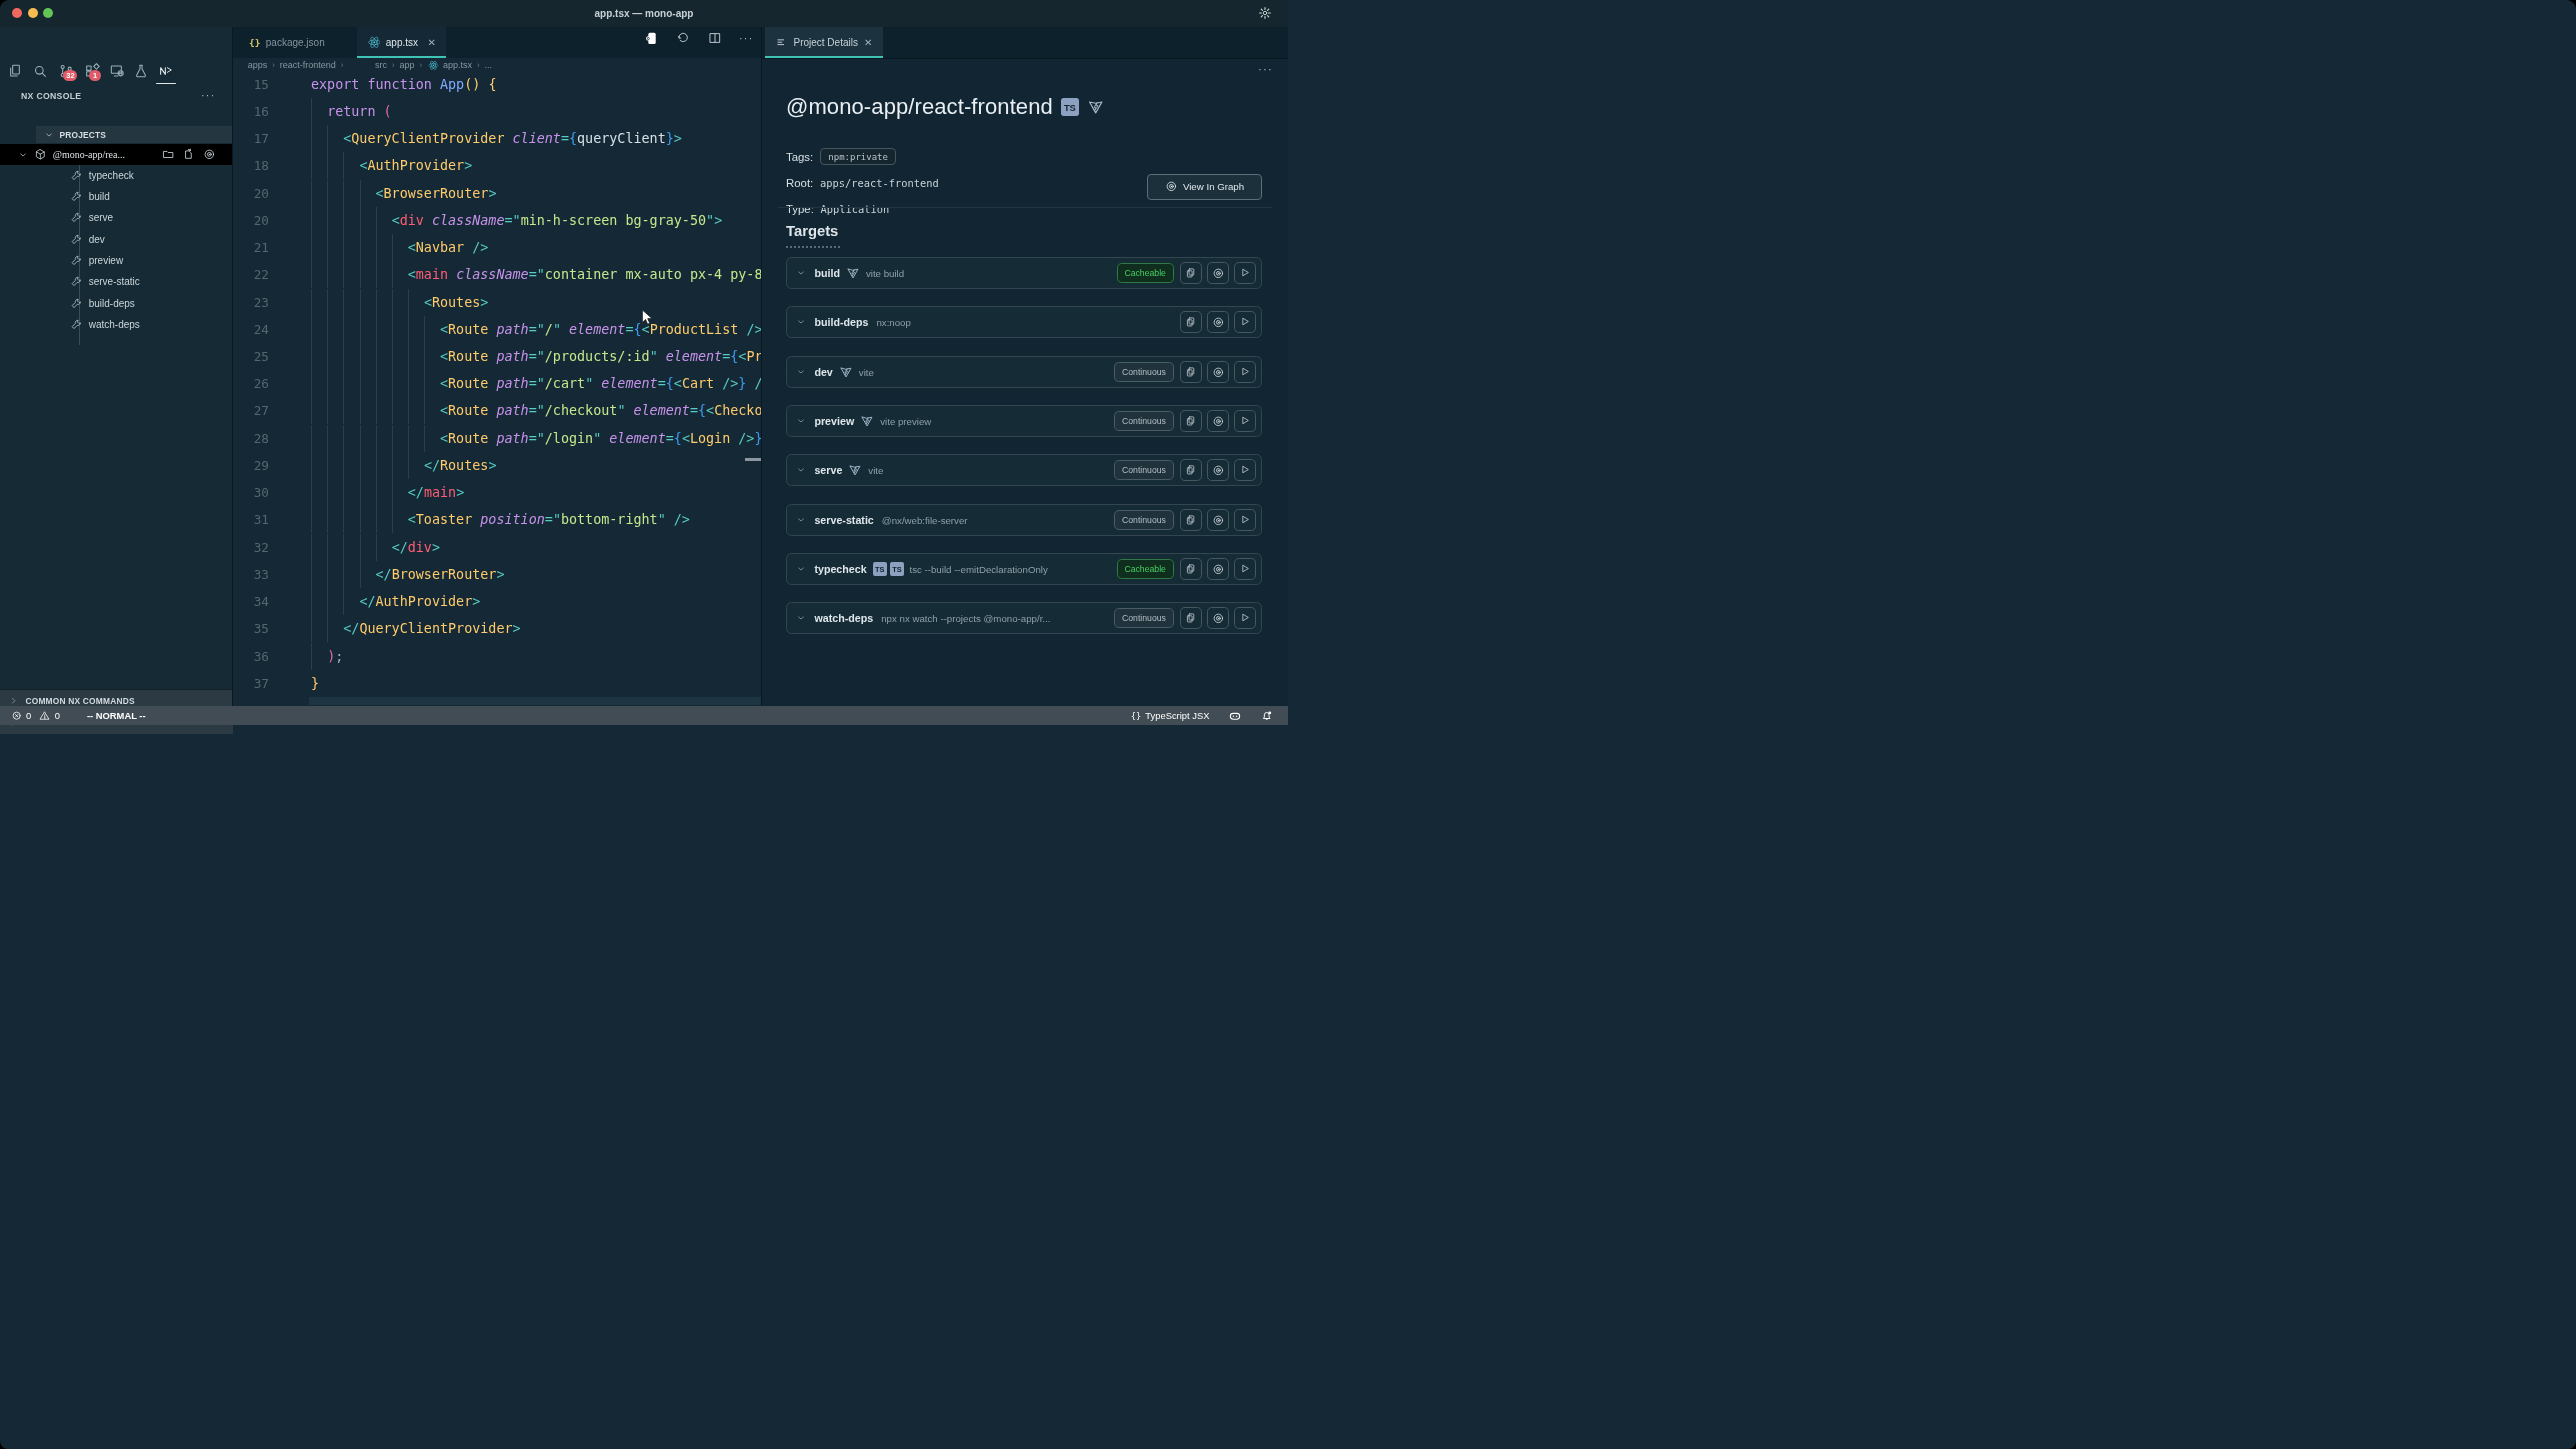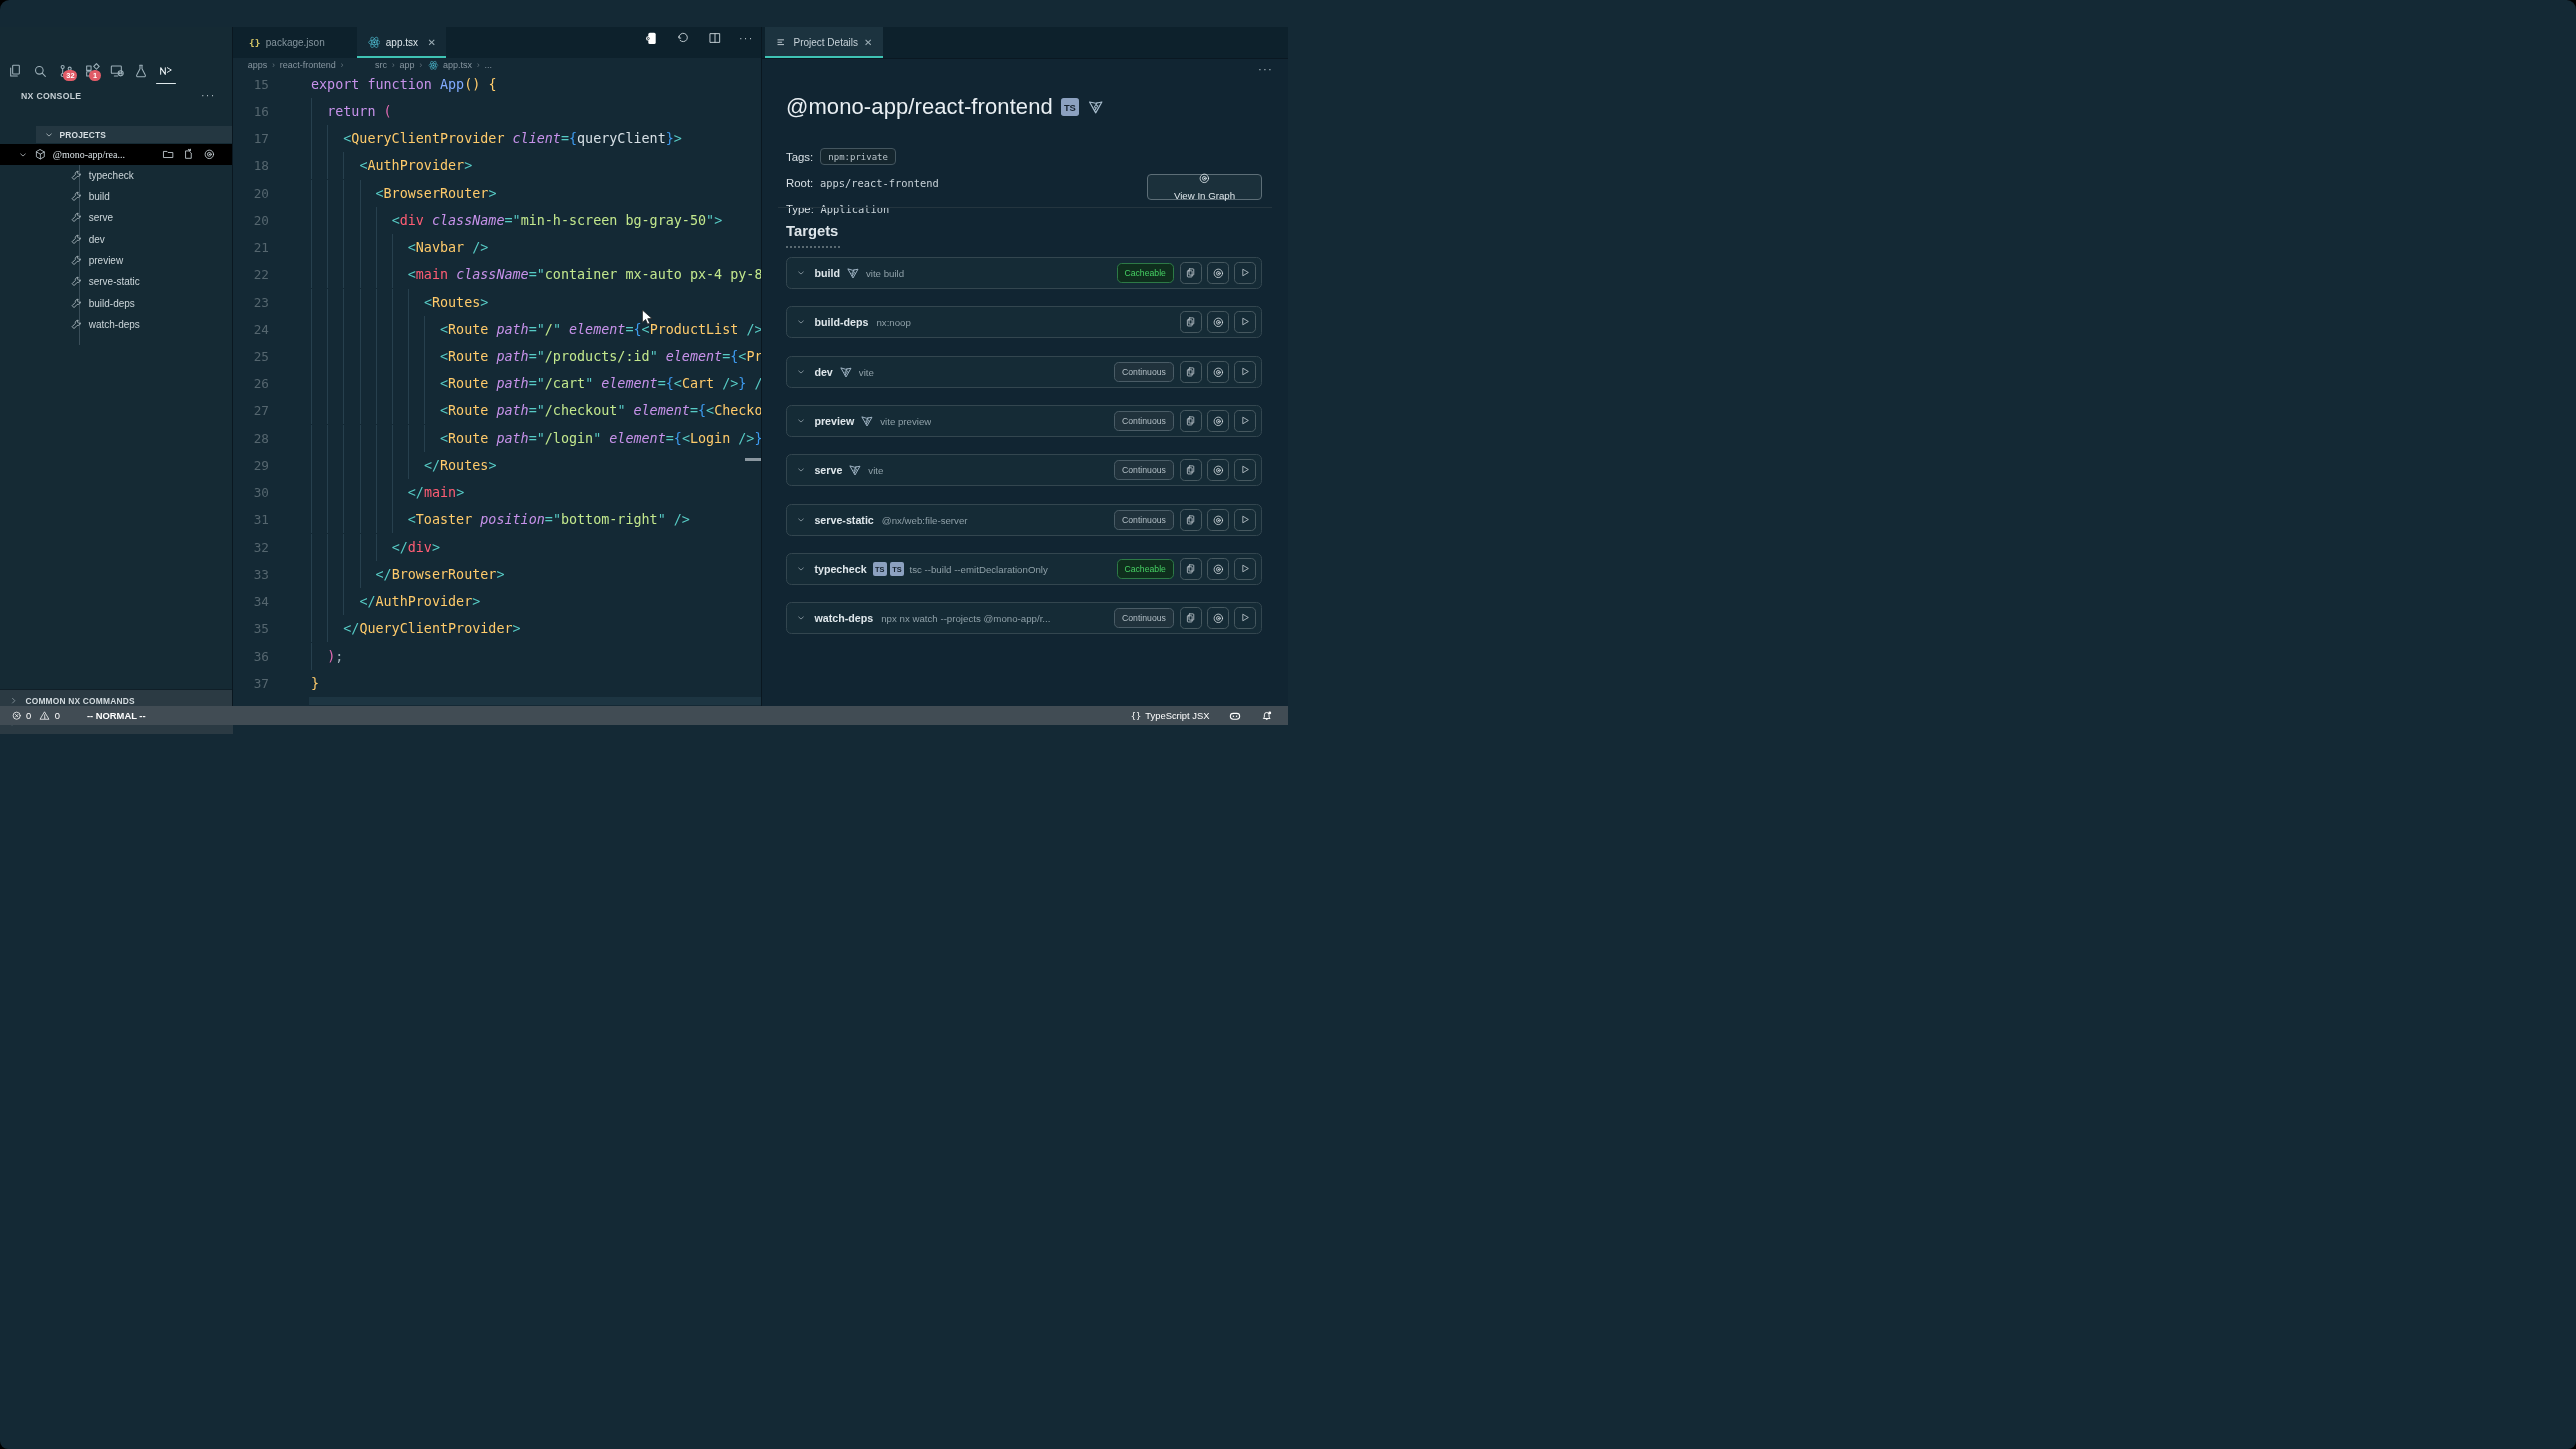--- a/index.html
+++ b/index.html
@@ -64,21 +64,21 @@
   #panel-dots{position:absolute;right:14.8px;top:36px;color:#aebbc2;font-size:11.4px;letter-spacing:1.3px;}
   #panel-title-row{position:absolute;left:24px;top:67px;display:flex;align-items:center;gap:8px;}
   #panel-title{font-size:22px;font-weight:400;color:#e9eff3;letter-spacing:0.1px;}
   .ts-badge{width:18px;height:18px;border-radius:2.7px;background:#8ca1c0;color:#15222e;font-weight:700;font-size:9.4px;
     display:flex;align-items:center;justify-content:center;}
   .kv{position:absolute;left:24px;color:#d9e1e6;font-size:11.4px;display:flex;align-items:center;gap:6.7px;}
   .kv .val{font-family:"DejaVu Sans Mono",monospace;font-size:10.4px;color:#c8d2d8;}
   .pill{border:0.7px solid #44565f;border-radius:4px;padding:2.7px 7.4px;font-family:"DejaVu Sans Mono",monospace;
     font-size:9px;color:#bac5cb;background:#15262e;}
   #view-graph{position:absolute;left:385px;top:147px;width:113px;height:23.5px;border:0.7px solid #5d6e77;border-radius:4px;
-    background:#1b303b;color:#e0e8ec;font-size:9.7px;display:flex;align-items:center;justify-content:center;gap:5.4px;flex-direction:column;}
+    background:#1b303b;color:#e0e8ec;font-size:9.7px;display:flex;align-items:center;justify-content:center;gap:5.4px;}
   #panel-divider{position:absolute;left:16px;top:180px;width:494px;height:0.7px;background:#24353f;}
   #targets-h{position:absolute;left:24px;top:196px;font-size:14.8px;font-weight:600;color:#dde5ea;}
   #targets-dots{position:absolute;left:24px;top:219px;width:54px;border-bottom:2px dotted #5a6a72;}
   .tcard{position:absolute;left:24px;width:474px;height:30px;border:0.7px solid #33464f;border-radius:5.4px;background:#152b36;
     display:flex;align-items:center;}
   .tcard .chev{margin:0 8px 0 9.4px;color:#aebbc2;}
   .tcard .tname{font-size:10.7px;font-weight:700;color:#dfe7eb;margin-right:6px;}
   .tcard .tdesc{font-size:9.7px;color:#8fa0a8;margin-left:2px;white-space:nowrap;overflow:hidden;max-width:201px;}
   .tcard .spacer{flex:1;}
   .badge{height:17.4px;border-radius:4.7px;display:flex;align-items:center;padding:0 6.7px;font-size:8.7px;margin-right:6.7px;}
@@ -93,20 +93,32 @@
   #statusbar{position:absolute;left:0;top:706px;width:1288px;height:19px;background:#414c54;color:#fff;
     display:flex;align-items:center;font-size:9.4px;}
   #statusbar .grp{display:flex;align-items:center;gap:4px;}
   #cursor{position:absolute;left:641px;top:310px;z-index:50;}
 </style>
 </head>
 <body>
 
 <div id="window">
 
+  <div id="titlebar">
+    <div class="tl" style="left:12px;background:#ee6a5f"></div>
+    <div class="tl" style="left:27.5px;background:#f5bd4f"></div>
+    <div class="tl" style="left:43px;background:#61c455"></div>
+    <div id="win-title">app.tsx — mono-app</div>
+    <div class="abs" style="right:16px;top:6px;color:#cfe0d9" id="title-gear">
+        <svg width="14" height="14" viewBox="0 0 24 24" fill="none" stroke="currentColor" stroke-width="1.6" stroke-linecap="round" stroke-linejoin="round">
+          <circle cx="12" cy="12" r="3"></circle>
+          <path d="M12 2.8v3M12 18.2v3M2.8 12h3M18.2 12h3M5.5 5.5l2.1 2.1M16.4 16.4l2.1 2.1M18.5 5.5l-2.1 2.1M7.6 16.4l-2.1 2.1" stroke-width="1.9"></path>
+        </svg>
+      </div>
+  </div>
 
   <div id="sidebar">
     <div id="activity-items">
         <div class="act-item" style="left: 2.7px;">
           <svg width="16" height="16" viewBox="0 0 24 24" fill="none" stroke="currentColor" stroke-width="1.6" stroke-linecap="round" stroke-linejoin="round">
             <rect x="8.5" y="3.5" width="10" height="13" rx="1"></rect>
             <path d="M5.5 7.5v12h10"></path>
           </svg>
         </div>
         <div class="act-item" style="left: 28px;">

